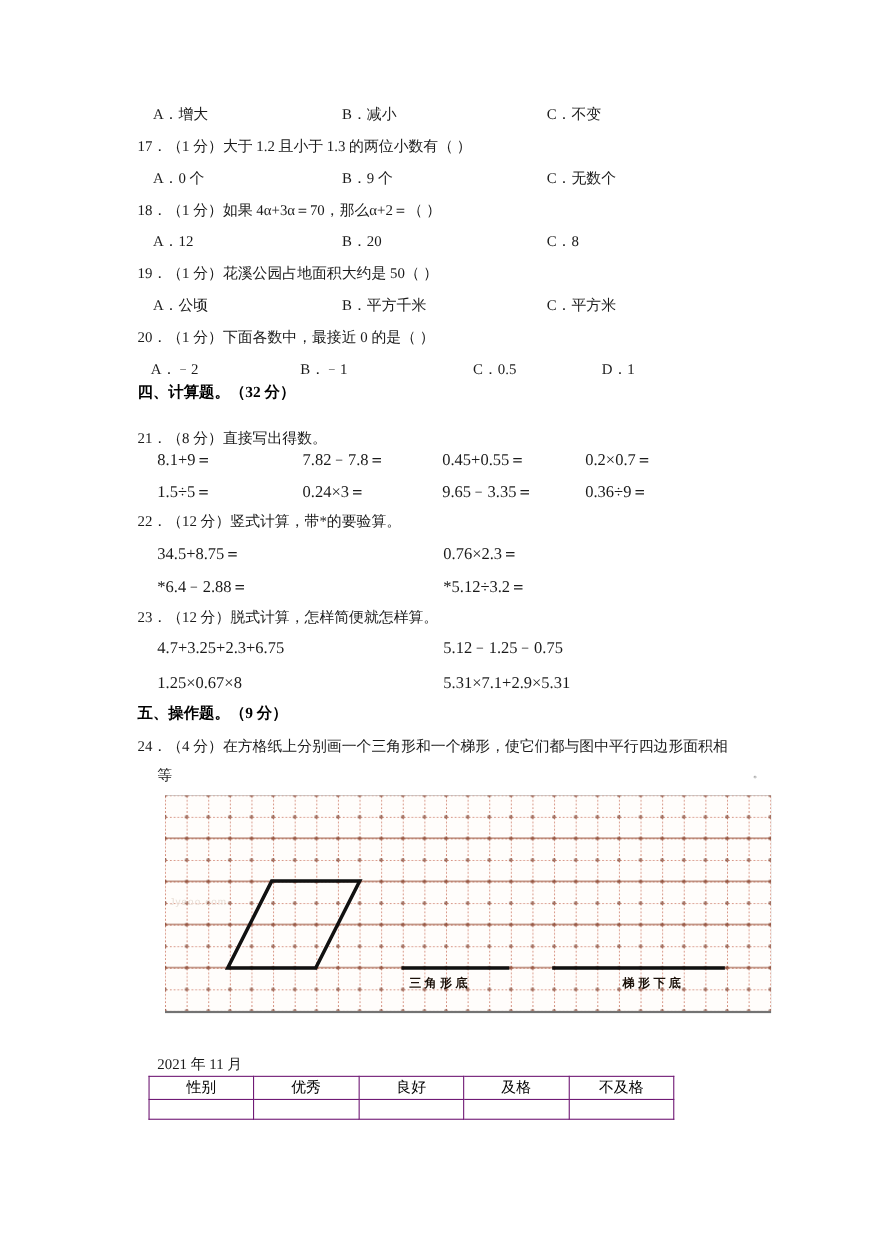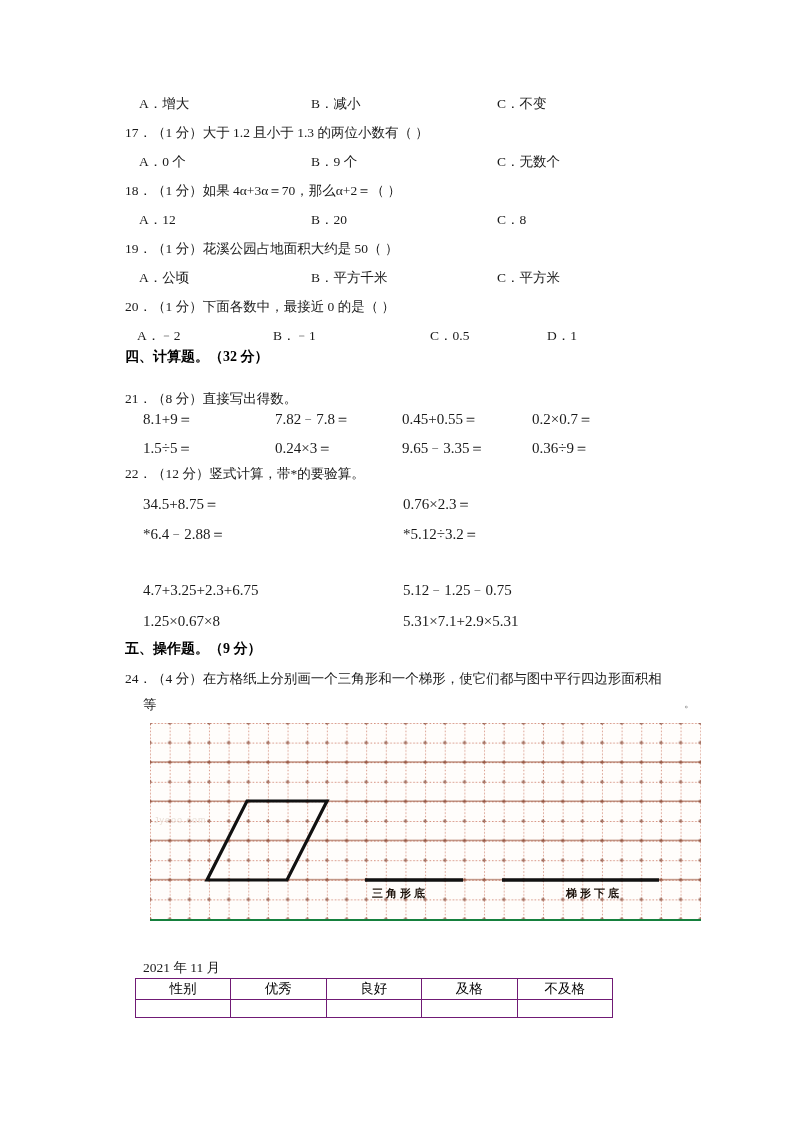--- a/index.html
+++ b/index.html
@@ -70,21 +70,21 @@
   .calc2-l { left: 143px; }
   .calc2-r { left: 403px; }
 
   
   #grid-figure {
     position: absolute;
     left: 150px;
     top: 723px;
     width: 551px;
     height: 198px;
-    background: #15803d;
+    background: #737373;
   }
   #grid-figure svg { display: block; }
 
   .wm {
     position: absolute;
     left: 4px;
     top: 92px;
     font-size: 9px;
     color: #e8ded6;
     letter-spacing: 1px;
@@ -184,20 +184,21 @@
   <div class="row qline" style="top:467px;">22．（12 分）竖式计算，带*的要验算。</div>
   <div class="row" style="left:0; top:497px;">
     <span class="calc calc2-l">34.5+8.75＝</span>
     <span class="calc calc2-r">0.76×2.3＝</span>
   </div>
   <div class="row" style="left:0; top:527px;">
     <span class="calc calc2-l">*6.4﹣2.88＝</span>
     <span class="calc calc2-r">*5.12÷3.2＝</span>
   </div>
 
+  <div class="row qline" style="top:554px;">23．（12 分）脱式计算，怎样简便就怎样算。</div>
   <div class="row" style="left:0; top:583px;">
     <span class="calc calc2-l">4.7+3.25+2.3+6.75</span>
     <span class="calc calc2-r">5.12﹣1.25﹣0.75</span>
   </div>
   <div class="row" style="left:0; top:614px;">
     <span class="calc calc2-l">1.25×0.67×8</span>
     <span class="calc calc2-r">5.31×7.1+2.9×5.31</span>
   </div>
 
   <div class="sec-head" style="top:640px;">五、操作题。（9 分）</div>

